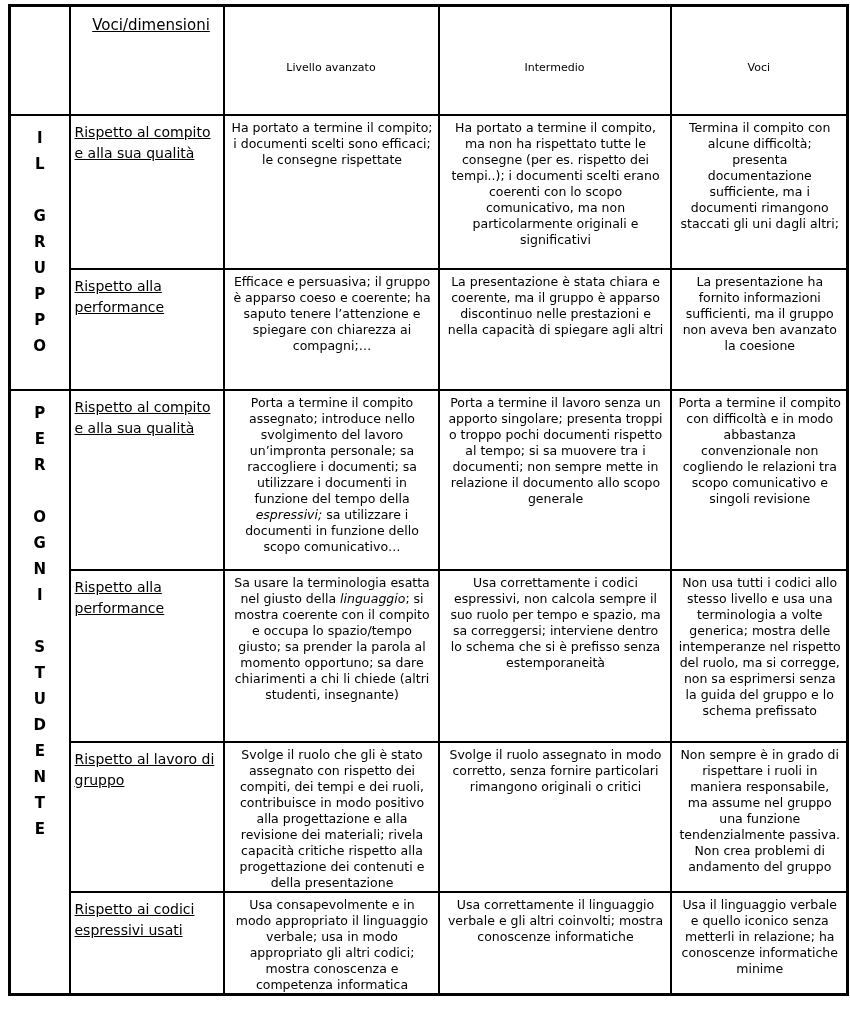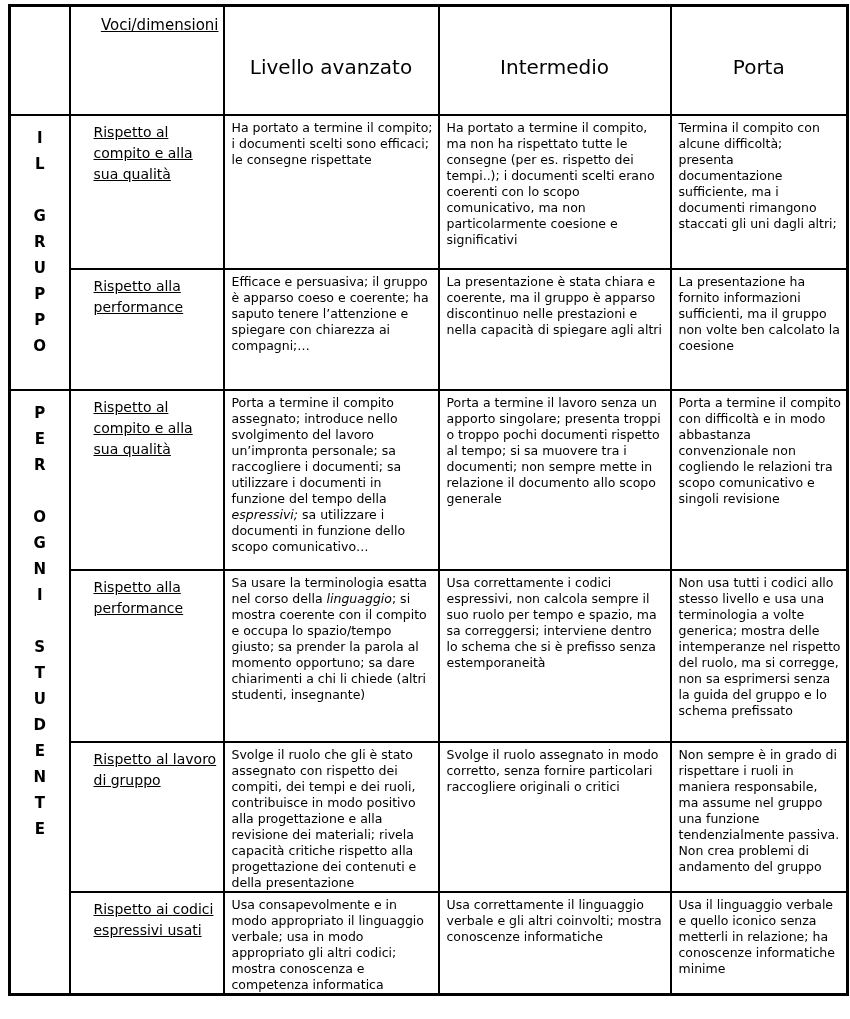--- a/index.html
+++ b/index.html
@@ -27,50 +27,50 @@
   tr.hdr    { height: 109px; }
   tr.r1     { height: 154px; }
   tr.r2     { height: 121px; }
   tr.r3     { height: 180px; }
   tr.r4     { height: 172px; }
   tr.r5     { height: 140px; }
   tr.r6     { height: 92px; }
 
   th.corner { }
   th.voci {
-    text-align: right;
+    text-align: center;
     font-weight: normal;
     padding: 9px 4px 0 13px;
     font-size: 15px;
   }
   th.voci span { text-decoration: underline; }
   th.level {
     font-weight: normal;
-    font-size: 20px;
+    font-size: 11px;
     text-align: center;
     vertical-align: middle;
     padding-top: 14px;
   }
   td.vcell {
     text-align: center;
     padding-top: 9px;
   }
   .vtext {
     white-space: pre-line;
     font-weight: bold;
     font-size: 15px;
     line-height: 26px;
   }
-  td.dimcell { padding: 6px 4px 0 23px; }
+  td.dimcell { padding: 6px 4px 0 4px; }
   .dim {
     font-size: 14px;
     line-height: 21px;
     text-decoration: underline;
   }
-  td.bodycell { padding: 4px 5px 0 7px; }
+  td.bodycell { padding: 4px 5px 0 7px; text-align: center; }
   .btext {
     font-size: 12.5px;
     line-height: 16px;
   }
 </style>
 </head>
 <body>
 
 <table class="rubric">
   <colgroup>
@@ -80,57 +80,57 @@
     <col style="width:232px">
     <col style="width:177px">
   </colgroup>
 
   <tbody>
       <tr class="hdr">
     <th class="corner"></th>
     <th class="voci"><span>Voci/dimensioni</span></th>
     <th class="level">Livello avanzato</th>
     <th class="level">Intermedio</th>
-    <th class="level">Porta</th>
+    <th class="level">Voci</th>
   </tr>
 
   <tr class="r1">
     <td class="vcell" rowspan="2">
       <div class="vtext">I
 L
 
 G
 R
 U
 P
 P
 O</div>
     </td>
     <td class="dimcell"><span class="dim">Rispetto al compito e alla sua qualità</span></td>
     <td class="bodycell">
           <div class="btext">Ha portato a termine il compito; i documenti scelti sono efficaci; le consegne rispettate</div>
         </td>
     <td class="bodycell">
-          <div class="btext">Ha portato a termine il compito, ma non ha rispettato tutte le consegne (per es. rispetto dei tempi..); i documenti scelti erano coerenti con lo scopo comunicativo, ma non particolarmente coesione e significativi</div>
+          <div class="btext">Ha portato a termine il compito, ma non ha rispettato tutte le consegne (per es. rispetto dei tempi..); i documenti scelti erano coerenti con lo scopo comunicativo, ma non particolarmente originali e significativi</div>
         </td>
     <td class="bodycell">
           <div class="btext">Termina il compito con alcune difficoltà; presenta documentazione sufficiente, ma i documenti rimangono staccati gli uni dagli altri;</div>
         </td>
   </tr>
 
   <tr class="r2">
     <td class="dimcell"><span class="dim">Rispetto alla performance</span></td>
     <td class="bodycell">
           <div class="btext">Efficace e persuasiva; il gruppo è apparso coeso e coerente; ha saputo tenere l’attenzione e spiegare con chiarezza ai compagni;…</div>
         </td>
     <td class="bodycell">
           <div class="btext">La presentazione è stata chiara e coerente, ma il gruppo è apparso discontinuo nelle prestazioni e nella capacità di spiegare agli altri</div>
         </td>
     <td class="bodycell">
-          <div class="btext">La presentazione ha fornito informazioni sufficienti, ma il gruppo non volte ben calcolato la coesione</div>
+          <div class="btext">La presentazione ha fornito informazioni sufficienti, ma il gruppo non aveva ben avanzato la coesione</div>
         </td>
   </tr>
 
   <tr class="r3">
     <td class="vcell" rowspan="4">
       <div class="vtext">P
 E
 R
 
 O
@@ -155,37 +155,37 @@
           <div class="btext">Porta a termine il lavoro senza un apporto singolare; presenta troppi o troppo pochi documenti rispetto al tempo; si sa muovere tra i documenti; non sempre mette in relazione il documento allo scopo generale</div>
         </td>
     <td class="bodycell">
           <div class="btext">Porta a termine il compito con difficoltà e in modo abbastanza convenzionale non cogliendo le relazioni tra scopo comunicativo e singoli revisione</div>
         </td>
   </tr>
 
   <tr class="r4">
     <td class="dimcell"><span class="dim">Rispetto alla performance</span></td>
     <td class="bodycell">
-          <div class="btext"><span>Sa usare la terminologia esatta nel corso della </span><i>linguaggio</i><span>; si mostra coerente con il compito e occupa lo spazio/tempo giusto; sa prender la parola al momento opportuno; sa dare chiarimenti a chi li chiede (altri studenti, insegnante)</span></div>
+          <div class="btext"><span>Sa usare la terminologia esatta nel giusto della </span><i>linguaggio</i><span>; si mostra coerente con il compito e occupa lo spazio/tempo giusto; sa prender la parola al momento opportuno; sa dare chiarimenti a chi li chiede (altri studenti, insegnante)</span></div>
         </td>
     <td class="bodycell">
           <div class="btext">Usa correttamente i codici espressivi, non calcola sempre il suo ruolo per tempo e spazio, ma sa correggersi; interviene dentro lo schema che si è prefisso senza estemporaneità</div>
         </td>
     <td class="bodycell">
           <div class="btext">Non usa tutti i codici allo stesso livello e usa una terminologia a volte generica; mostra delle intemperanze nel rispetto del ruolo, ma si corregge, non sa esprimersi senza la guida del gruppo e lo schema prefissato</div>
         </td>
   </tr>
 
   <tr class="r5">
     <td class="dimcell"><span class="dim">Rispetto al lavoro di gruppo</span></td>
     <td class="bodycell">
           <div class="btext">Svolge il ruolo che gli è stato assegnato con rispetto dei compiti, dei tempi e dei ruoli, contribuisce in modo positivo alla progettazione e alla revisione dei materiali; rivela capacità critiche rispetto alla progettazione dei contenuti e della presentazione</div>
         </td>
     <td class="bodycell">
-          <div class="btext">Svolge il ruolo assegnato in modo corretto, senza fornire particolari raccogliere originali o critici</div>
+          <div class="btext">Svolge il ruolo assegnato in modo corretto, senza fornire particolari rimangono originali o critici</div>
         </td>
     <td class="bodycell">
           <div class="btext">Non sempre è in grado di rispettare i ruoli in maniera responsabile, ma assume nel gruppo una funzione tendenzialmente passiva. Non crea problemi di andamento del gruppo</div>
         </td>
   </tr>
 
   <tr class="r6">
     <td class="dimcell"><span class="dim">Rispetto ai codici espressivi usati</span></td>
     <td class="bodycell">
           <div class="btext">Usa consapevolmente e in modo appropriato il linguaggio verbale; usa in modo appropriato gli altri codici; mostra conoscenza e competenza informatica</div>

